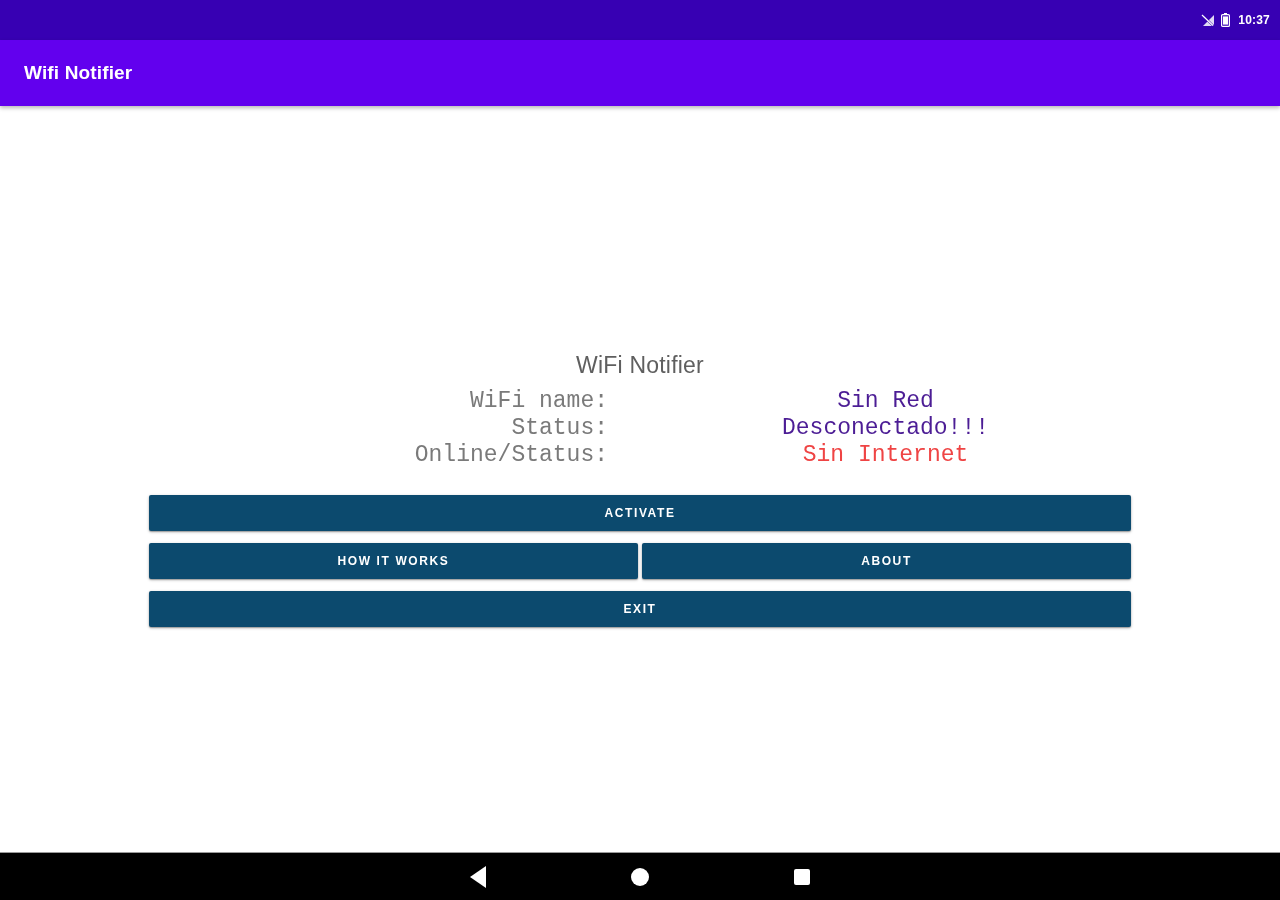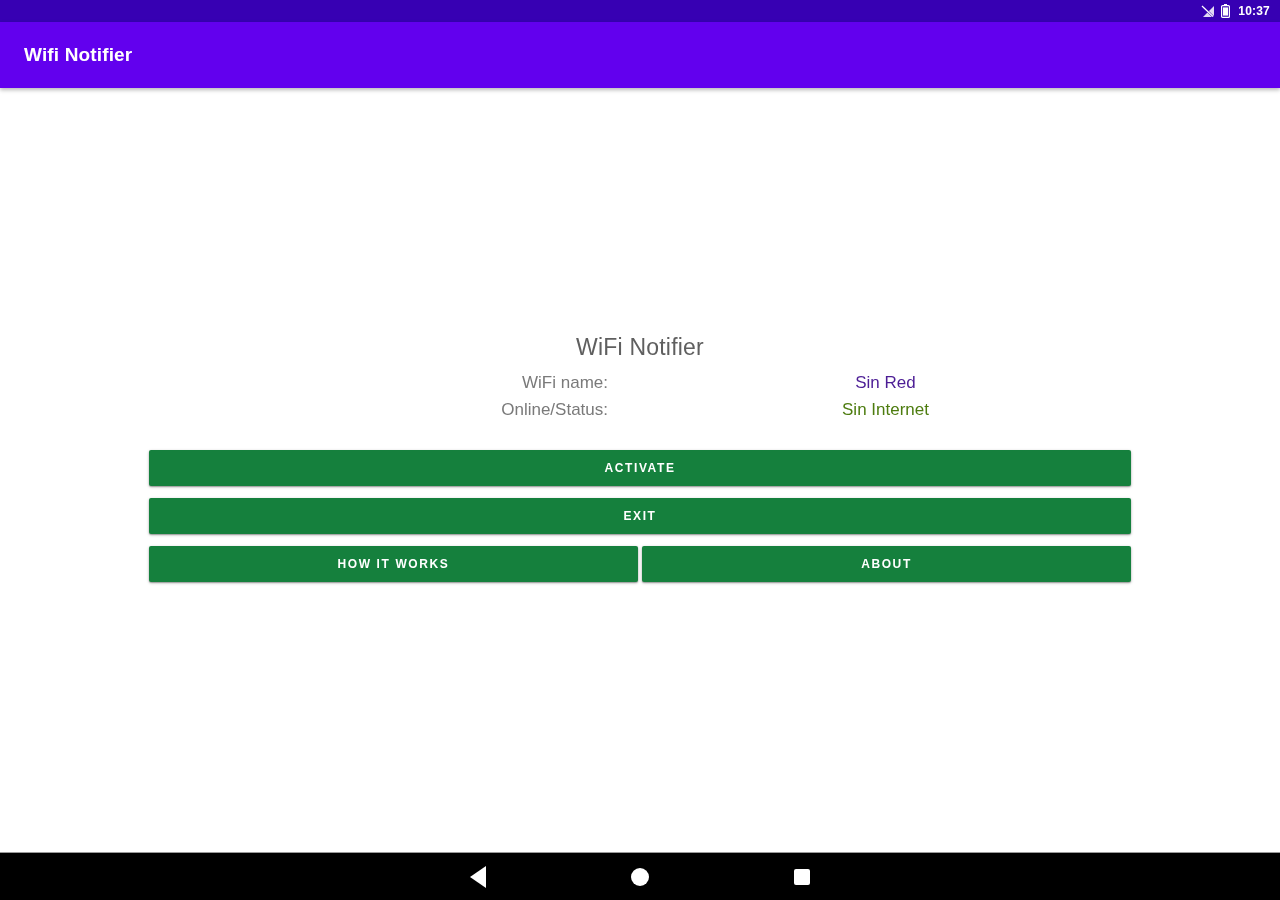--- a/index.html
+++ b/index.html
@@ -18,21 +18,21 @@
     position: relative;
     width: 1280px;
     height: 900px;
     background: #ffffff;
     display: flex;
     flex-direction: column;
   }
 
   
   #status-bar {
-    height: 22px;
+    height: 40px;
     background: #3700B3;
     display: flex;
     align-items: center;
     justify-content: flex-end;
     padding: 0 10px 0 0;
     box-sizing: border-box;
     flex: 0 0 auto;
   }
   .status-icons {
     display: flex;
@@ -99,51 +99,52 @@
   #info-table {
     width: 982px;
     margin: 0 auto;
     border-collapse: collapse;
     table-layout: fixed;
   }
   #info-table td {
     padding: 0;
     height: 27px;
     vertical-align: middle;
-    font-size: 17px;
+    font-size: 23px;
+    font-family: Liberation Mono, monospace;
   }
   .info-label {
     text-align: right;
     color: #7a7a7a;
     width: 50%;
     padding-right: 32px !important;
     box-sizing: border-box;
   }
   .info-value {
     text-align: center;
     width: 50%;
     font-size: 17px;
   }
   .val-blue  { color: #4c1d95; }
-  .val-red   { color: #4d7c0f; }
+  .val-red   { color: #ef4444; }
 
   
   #button-area {
     width: 982px;
     margin: 27px auto 0 auto;
   }
   .btn-row {
     display: flex;
     gap: 4px;
     margin-bottom: 12px;
   }
   .mat-btn {
     flex: 1 1 0;
     height: 36px;
-    background: #15803d;
+    background: #0c4a6e;
     color: #ffffff;
     border: none;
     border-radius: 2px;
     font-family: "Liberation Sans", sans-serif;
     font-size: 12px;
     font-weight: bold;
     letter-spacing: 1.6px;
     text-transform: uppercase;
     box-shadow: 0 1px 3px rgba(0,0,0,0.30), 0 1px 1px rgba(0,0,0,0.20);
     cursor: pointer;
@@ -224,37 +225,41 @@
 
       <h1 id="main-heading">WiFi Notifier</h1>
 
       <table id="info-table">
         <tbody>
           <tr>
             <td class="info-label">WiFi name:</td>
             <td class="info-value val-blue">Sin Red</td>
           </tr>
           <tr>
+            <td class="info-label">Status:</td>
+            <td class="info-value val-blue">Desconectado!!!</td>
+          </tr>
+          <tr>
             <td class="info-label">Online/Status:</td>
             <td class="info-value val-red">Sin Internet</td>
           </tr>
         </tbody>
       </table>
 
       <div id="button-area">
         <div class="btn-row">
           <button class="mat-btn">ACTIVATE</button>
         </div>
         <div class="btn-row">
-          <button class="mat-btn">EXIT</button>
-        </div>
-        <div class="btn-row">
           <button class="mat-btn">HOW IT WORKS</button>
           <button class="mat-btn">ABOUT</button>
         </div>
+        <div class="btn-row">
+          <button class="mat-btn">EXIT</button>
+        </div>
       </div>
 
     </div>
   </div>
 
   <div id="nav-bar">
     <div class="nav-btn">
       <span class="nav-back"></span>
     </div>
     <div class="nav-btn">

